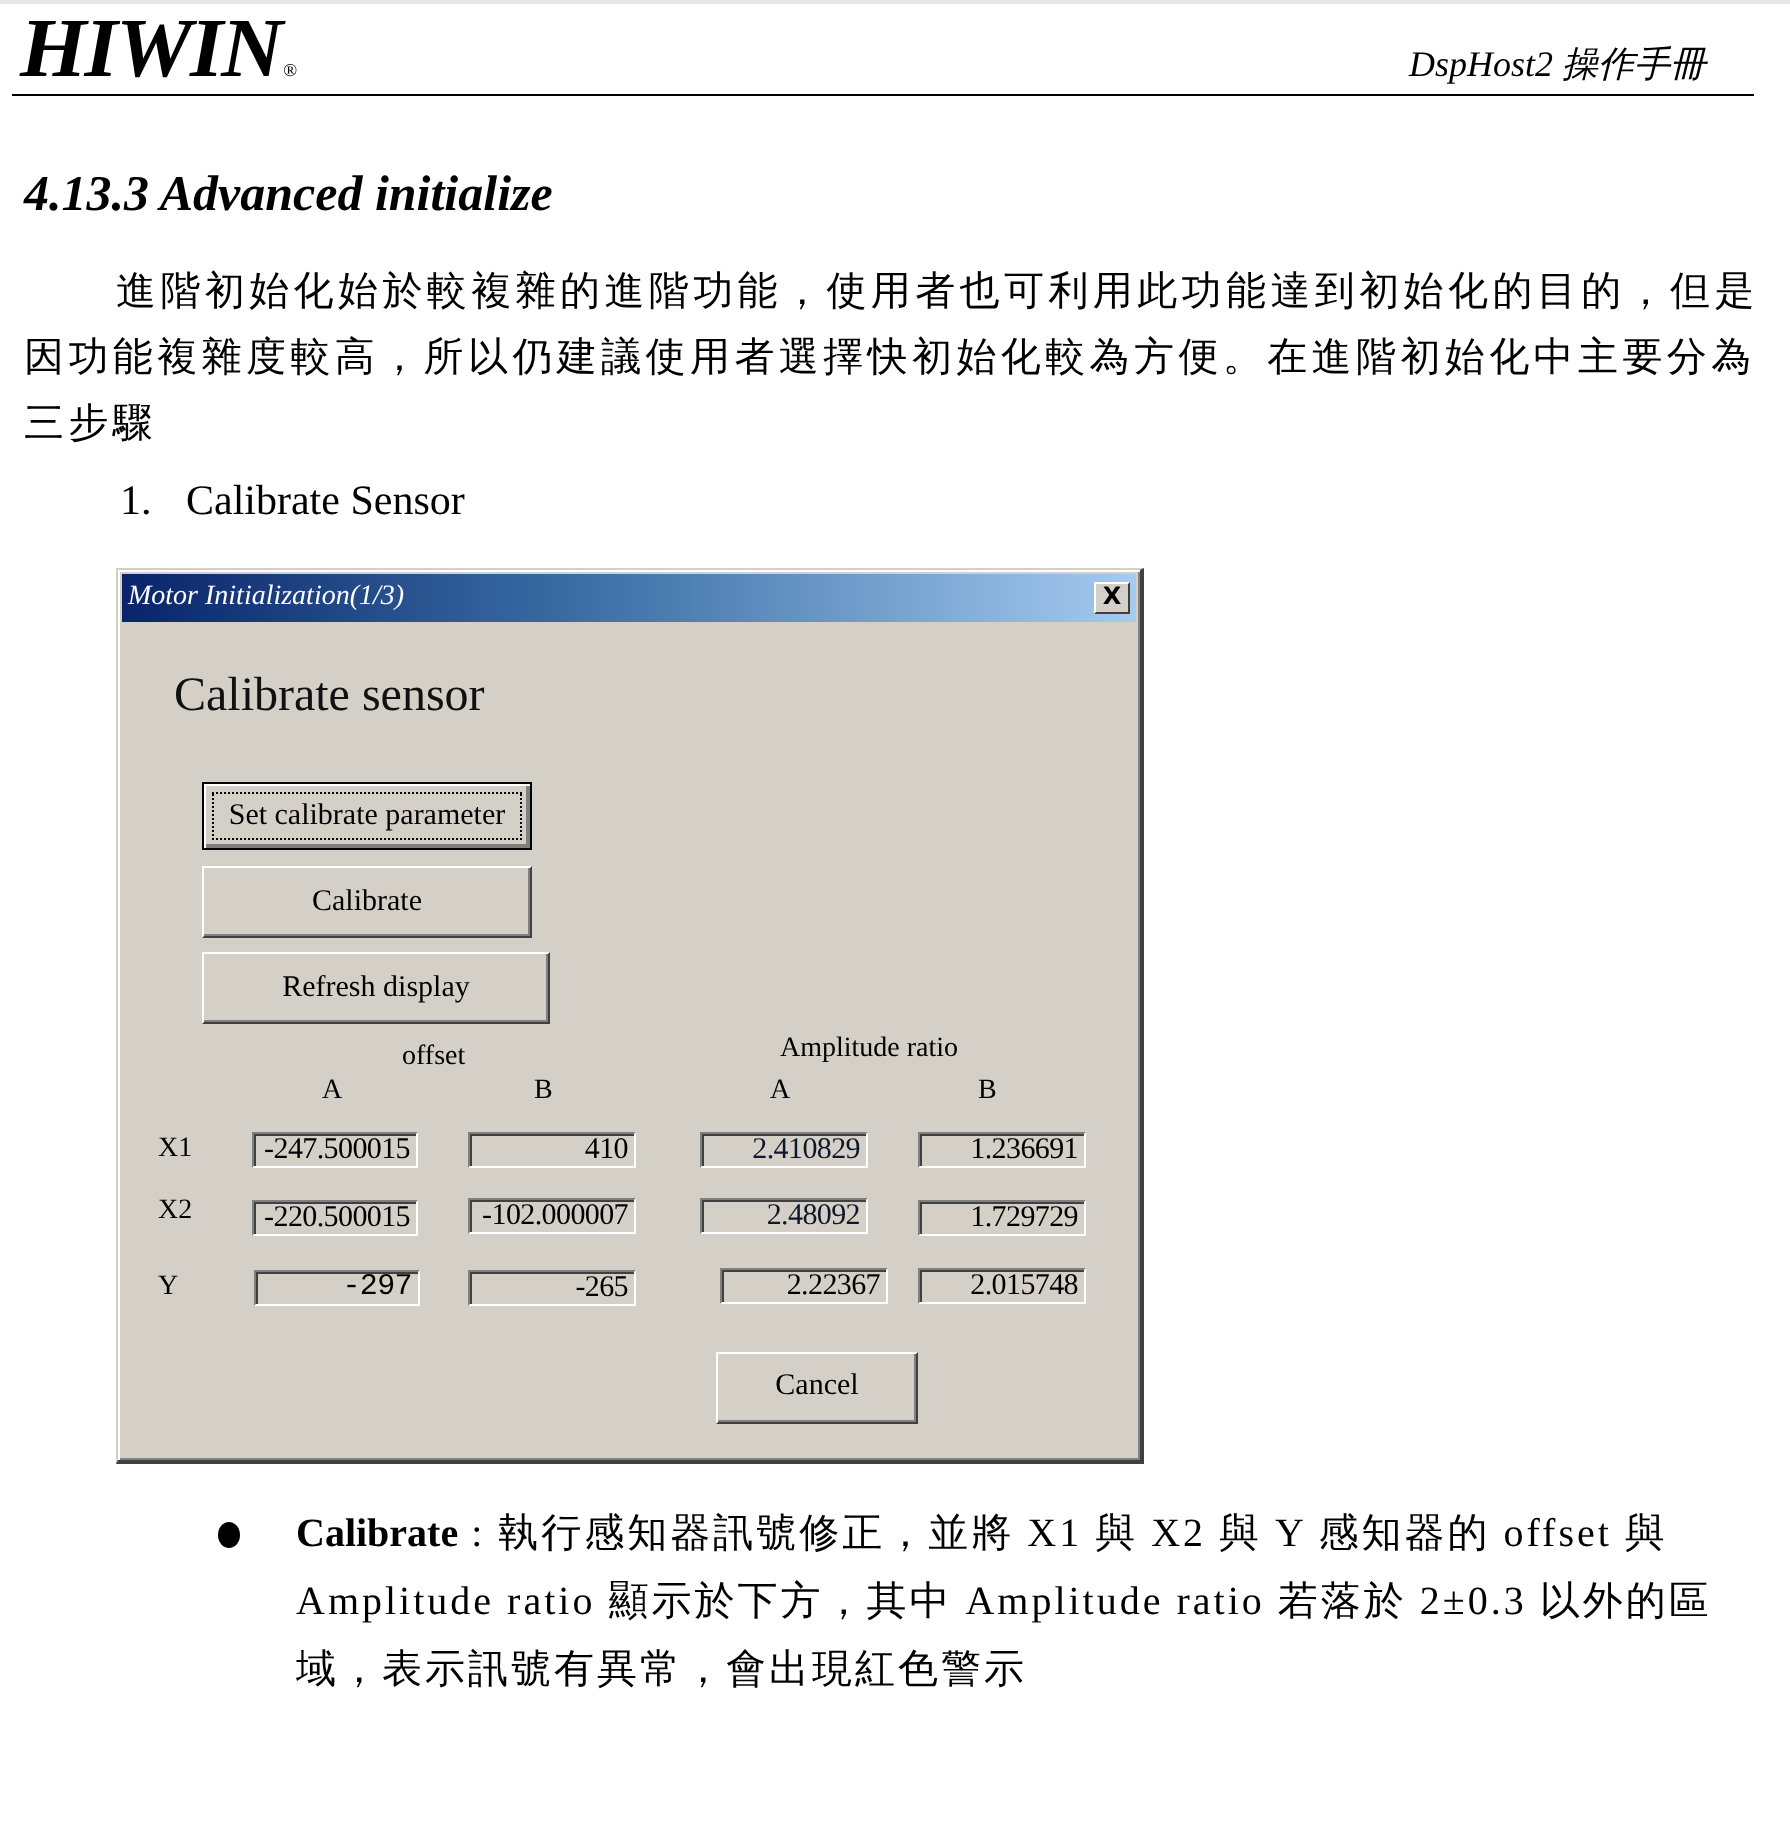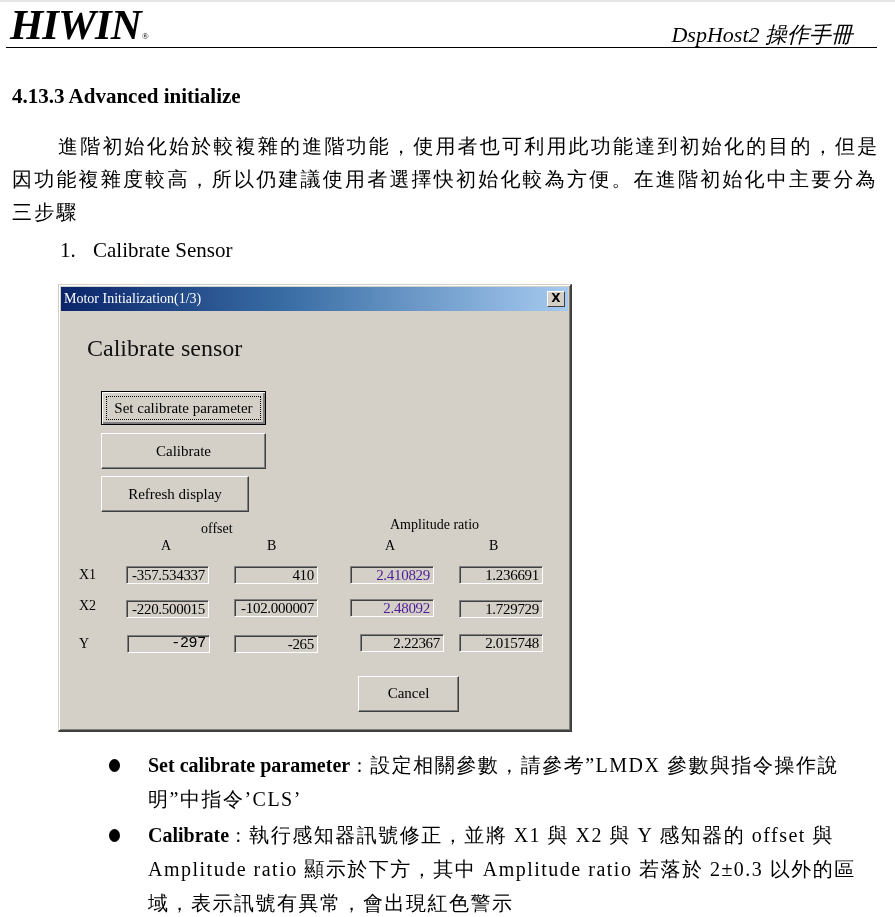--- a/index.html
+++ b/index.html
@@ -8,25 +8,25 @@
       font-family: "Liberation Serif", "DejaVu Serif", serif; color: #000;
     }
     .topline { position: absolute; left: 0; top: 0; width: 895px; height: 2px; background: #e6e6e6; }
     .logo {
       position: absolute; left: 10px; top: 2px; font-family: "Liberation Serif", serif;
       font-weight: bold; font-style: italic; font-size: 42px; letter-spacing: -1px; line-height: 46px;
       transform: scaleX(1.02); transform-origin: left;
     }
     .logo-r { font-size: 9px; font-style: normal; font-weight: normal; vertical-align: baseline; margin-left: 1px; }
     .doc-title {
-      position: absolute; right: 42px; top: 20px; font-style: italic; font-size: 22px;
+      position: absolute; right: 42px; top: 20px; font-style: italic; font-size: 18px;
     }
     .header-rule { position: absolute; left: 6px; top: 47px; width: 871px; height: 1px; background: #000; }
     .section-title {
-      position: absolute; left: 12px; top: 84px; font-weight: bold; font-size: 21px;
+      position: absolute; left: 12px; top: 84px; font-weight: bold; font-size: 25px; font-style: italic;
     }
     .para {
       position: absolute; left: 12px; top: 130px; width: 870px; font-size: 20px; line-height: 33px;
       letter-spacing: 2.2px;
     }
     .para .indent { display: inline-block; width: 46px; }
     .step {
       position: absolute; left: 60px; top: 238px; font-size: 21px;
     }
     .step .num { display: inline-block; width: 33px; }
@@ -37,21 +37,21 @@
       background: #d4d0c8; box-sizing: border-box;
       border-top: 1px solid #d4d0c8; border-left: 1px solid #d4d0c8;
       border-right: 2px solid #404040; border-bottom: 2px solid #404040;
       box-shadow: inset 1px 1px 0 #ffffff, inset -1px -1px 0 #808080;
     }
     .titlebar {
       position: absolute; left: 2px; top: 2px; right: 2px; height: 24px;
       background: linear-gradient(to right, #0a246a 0%, #3a6ea5 45%, #a6caf0 100%);
     }
     .titlebar-text {
-      position: absolute; left: 3px; top: 4px; color: #fff; font-size: 14px; font-family: "Liberation Serif", serif;
+      position: absolute; left: 3px; top: 4px; color: #fff; font-size: 14px; font-family: "Liberation Serif", serif; font-style: italic;
     }
     .close-btn {
       position: absolute; right: 3px; top: 4px; width: 18px; height: 16px; background: #d4d0c8;
       box-sizing: border-box; border: 1px solid; border-color: #fff #404040 #404040 #fff;
       font-family: "DejaVu Sans", sans-serif; font-weight: bold; font-size: 12px; line-height: 13px; text-align: center;
     }
     .dlg-heading {
       position: absolute; left: 28px; top: 50px; font-size: 24px; font-family: "Liberation Serif", serif; color: #111;
     }
     .btn {
@@ -69,21 +69,21 @@
     .lbl-s { position: absolute; font-size: 14px; font-family: "Liberation Serif", serif; }
     .field {
       position: absolute; height: 18px; box-sizing: border-box; background: #d4d0c8;
       border-top: 1px solid #808080; border-left: 1px solid #808080;
       border-right: 1px solid #ffffff; border-bottom: 1px solid #ffffff;
       box-shadow: inset 1px 1px 0 #404040;
       font-size: 15px; line-height: 16px; text-align: right; padding-right: 3px;
       font-family: "Liberation Sans", sans-serif; letter-spacing: -0.6px;
       font-family: "Liberation Serif", serif; letter-spacing: -0.3px;
     }
-    .field.warn { color: #4c1d95; }
+    .field.warn { color: #0f172a; }
 
     
     .bullets { position: absolute; left: 104px; top: 748px; width: 780px; font-size: 20px; line-height: 34px; letter-spacing: 1.5px; }
     .bullet { position: relative; padding-left: 44px; margin-bottom: 0; }
     .bullet .dot {
       position: absolute; left: 5px; top: 11px; width: 11px; height: 13px; background: #000; border-radius: 50%;
     }
     .bullet b { letter-spacing: 0; }
   </style>
 </head>
@@ -107,33 +107,33 @@
 
   <div class="dlg-heading">Calibrate sensor</div>
 
   <div class="btn default" style="left:42px; top:106px; width:165px; height:34px; line-height:32px;">
     <div class="focus"></div>
     <span class="lbl">Set calibrate parameter</span>
   </div>
   <div class="btn" style="left:42px; top:148px; width:165px; height:36px; line-height:34px;">
     <span class="lbl">Calibrate</span>
   </div>
-  <div class="btn" style="left:42px; top:191px; width:148px; height:36px; line-height:34px;">
+  <div class="btn" style="left:42px; top:191px; width:174px; height:36px; line-height:34px;">
     <span class="lbl">Refresh display</span>
   </div>
 
   <div class="lbl-s" style="left:142px; top:236px;">offset</div>
   <div class="lbl-s" style="left:331px; top:232px;">Amplitude ratio</div>
   <div class="lbl-s" style="left:102px; top:253px;">A</div>
   <div class="lbl-s" style="left:208px; top:253px;">B</div>
   <div class="lbl-s" style="left:326px; top:253px;">A</div>
   <div class="lbl-s" style="left:430px; top:253px;">B</div>
 
   <div class="lbl-s" style="left:20px; top:282px;">X1</div>
-  <div class="field" style="left:67px; top:281px; width:83px;">-357.534337</div>
+  <div class="field" style="left:67px; top:281px; width:83px;">-247.500015</div>
   <div class="field" style="left:175px; top:281px; width:84px;">410</div>
   <div class="field warn" style="left:291px; top:281px; width:84px;">2.410829</div>
   <div class="field" style="left:400px; top:281px; width:84px;">1.236691</div>
 
   <div class="lbl-s" style="left:20px; top:313px;">X2</div>
   <div class="field" style="left:67px; top:315px; width:83px;">-220.500015</div>
   <div class="field" style="left:175px; top:314px; width:84px;">-102.000007</div>
   <div class="field warn" style="left:291px; top:314px; width:84px;">2.48092</div>
   <div class="field" style="left:400px; top:315px; width:84px;">1.729729</div>
 
@@ -142,21 +142,17 @@
   <div class="field" style="left:175px; top:350px; width:84px;">-265</div>
   <div class="field" style="left:291px; top:349px; width:84px;margin-left:10px;">2.22367</div>
   <div class="field" style="left:400px; top:349px; width:84px;">2.015748</div>
 
   <div class="btn" style="left:270px; top:391px; width:101px; height:36px; line-height:32px;margin-left:29px;">
     <span class="lbl">Cancel</span>
   </div>
 </div>
 
 <div class="bullets">
-  <div class="bullet">
-    <span class="dot"></span>
-    <b>Set calibrate parameter</b><span> : </span><span>設定相關參數，請參考”LMDX 參數與指令操作說明”中指令’CLS’</span>
-  </div>
   <div class="bullet" style="margin-top:2px;">
     <span class="dot"></span>
     <b>Calibrate</b><span> : </span><span>執行感知器訊號修正，並將 X1 與 X2 與 Y 感知器的 offset 與 Amplitude ratio 顯示於下方，其中 Amplitude ratio 若落於 2±0.3 以外的區域，表示訊號有異常，會出現紅色警示</span>
   </div>
 </div>
 
 </body></html>

